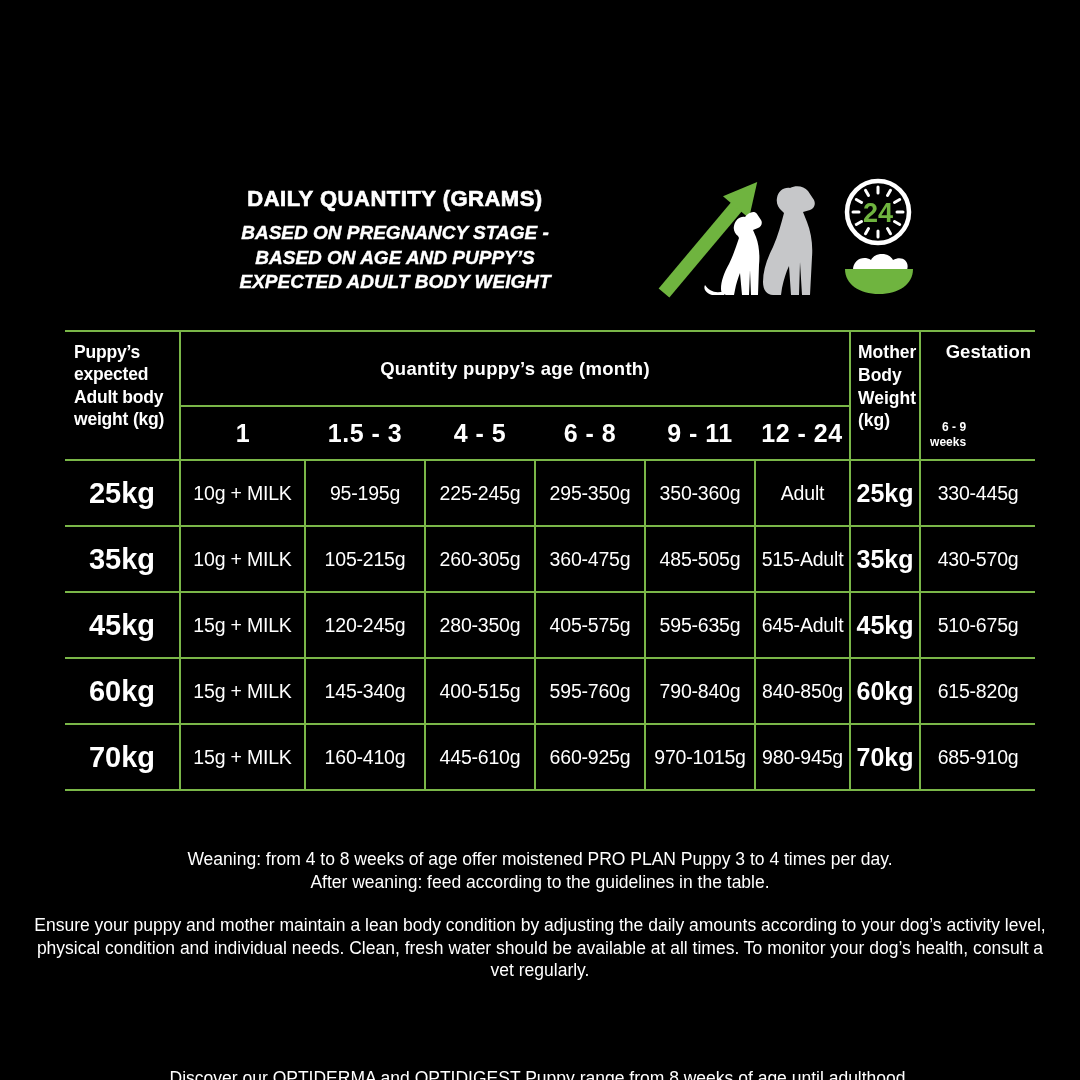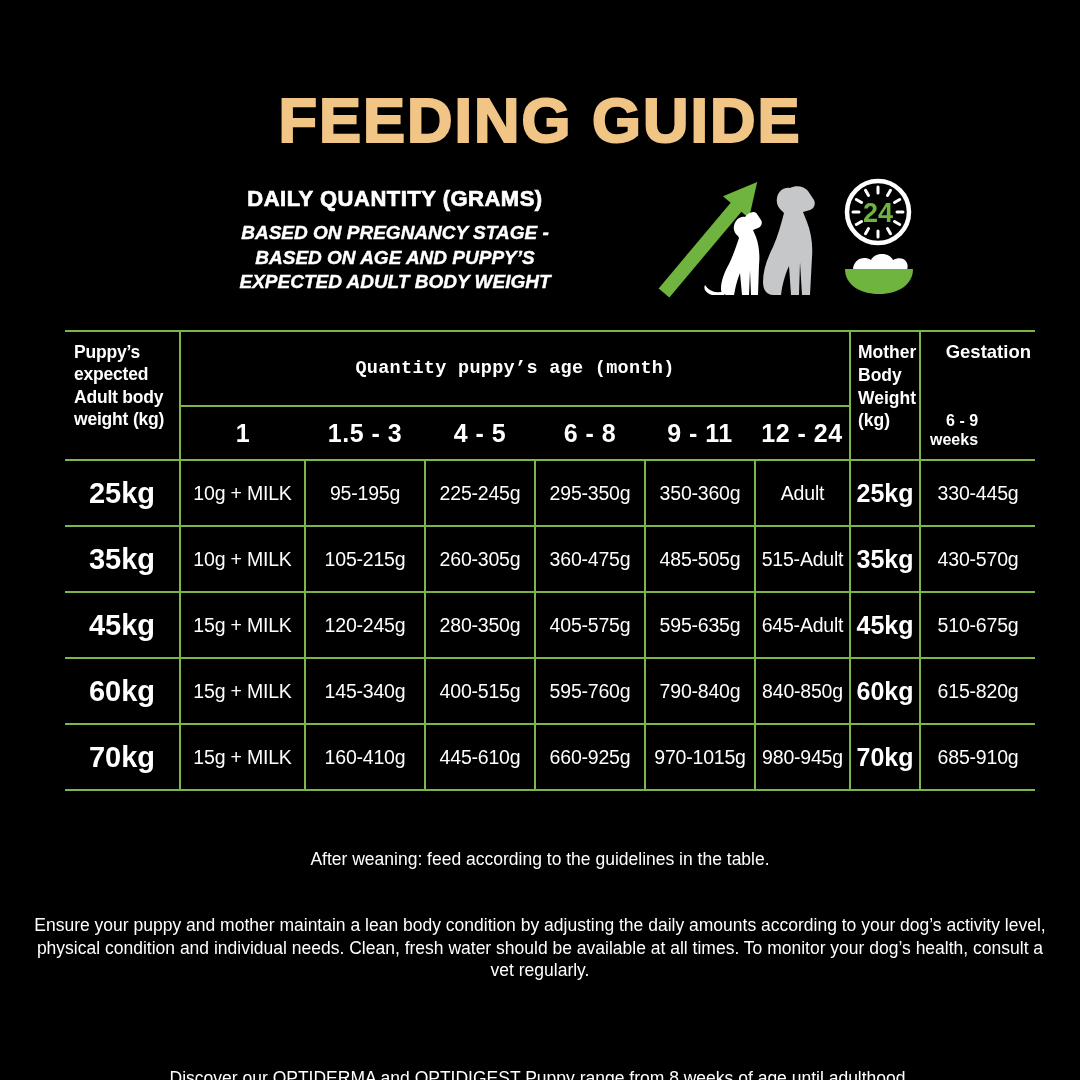--- a/index.html
+++ b/index.html
@@ -24,51 +24,50 @@
   
   table{
     position:absolute;left:65px;top:330px;width:970px;border-collapse:collapse;table-layout:fixed;
   }
   th,td{border:2px solid var(--table-border,#7ab648);color:#fff;}
   thead tr.top th{height:71px;}
   th.col-weight{
     text-align:left;vertical-align:top;padding:9px 4px 0 9px;
     font-size:17.5px;font-weight:600;line-height:1.28;letter-spacing:-0.2px;border-left:none;
   }
-  th.age-span{font-size:18.5px;font-weight:600;text-align:center;vertical-align:middle;letter-spacing:.3px;font-family:Liberation Mono, monospace;}
+  th.age-span{font-size:18.5px;font-weight:600;text-align:center;vertical-align:middle;letter-spacing:.3px;}
   th.col-mother{
     text-align:left;vertical-align:top;padding:9px 2px 0 7px;
     font-size:17.5px;font-weight:600;line-height:1.3;
   }
   th.col-gest{
     text-align:right;vertical-align:top;padding:9px 4px 8px 9px;border-right:none;
   }
   th.col-gest .gest-top{font-size:18.5px;font-weight:600;}
-  th.col-gest .gest-sub{position:absolute;bottom:10px;font-size:16px;font-weight:600;line-height:1.2;}
+  th.col-gest .gest-sub{position:absolute;bottom:10px;font-size:12px;font-weight:600;line-height:1.2;}
   th.col-gest{position:relative;}
   tr.age-row th{
     height:50px;border-left:none;border-right:none;text-align:center;vertical-align:middle;
     font-size:25px;font-weight:600;letter-spacing:.5px;
   }
   tbody td{height:62px;text-align:center;vertical-align:middle;font-size:19.5px;letter-spacing:-0.2px;}
   tbody td.weight-cell{font-size:29px;font-weight:bold;border-left:none;letter-spacing:0;}
   tbody td.mother-cell{font-size:25px;font-weight:bold;letter-spacing:0;}
   tbody td.gest-cell{border-right:none;}
   
   .lactation{position:absolute;top:802px;left:0;width:100%;text-align:center;font-size:21px;font-weight:bold;-webkit-text-stroke:.5px #fff;}
   .weaning{position:absolute;top:848px;left:40px;width:1000px;text-align:center;font-size:17.5px;line-height:23px;}
   .ensure{position:absolute;top:914px;left:30px;width:1020px;text-align:center;font-size:17.5px;line-height:22.5px;}
   .discover{position:absolute;top:1068px;left:40px;width:1000px;text-align:center;font-size:17.5px;}
 </style>
 </head>
 <body>
 
 <div class="page">
 
-  <h1 class="title">FEEDING GUIDE</h1>
 
   <div class="subtitle">
     <div class="heading">DAILY QUANTITY (GRAMS)</div>
     <div class="subline">BASED ON PREGNANCY STAGE -</div>
     <div class="subline">BASED ON AGE AND PUPPY’S</div>
     <div class="subline">EXPECTED ADULT BODY WEIGHT</div>
   </div>
 
   <svg class="growth-svg" width="185" height="140" viewBox="0 0 185 140">
     <g fill="var(--icon-green,#6fb43f)">
@@ -203,18 +202,19 @@
           <td>660-925g</td>
           <td>970-1015g</td>
           <td>980-945g</td>
           <td class="mother-cell">70kg</td>
           <td class="gest-cell">685-910g</td>
         </tr>
       </tbody>
   </table>
 
   <div class="weaning">
+    <div>Weaning: from 4 to 8 weeks of age offer moistened PRO PLAN Puppy 3 to 4 times per day.</div>
     <div>After weaning: feed according to the guidelines in the table.</div>
   </div>
   <div class="ensure">Ensure your puppy and mother maintain a lean body condition by adjusting the daily amounts according to your dog’s activity level, physical condition and individual needs. Clean, fresh water should be available at all times. To monitor your dog’s health, consult a vet regularly.</div>
   <div class="discover">Discover our OPTIDERMA and OPTIDIGEST Puppy range from 8 weeks of age until adulthood.</div>
 
 </div>
 
 </body></html>

